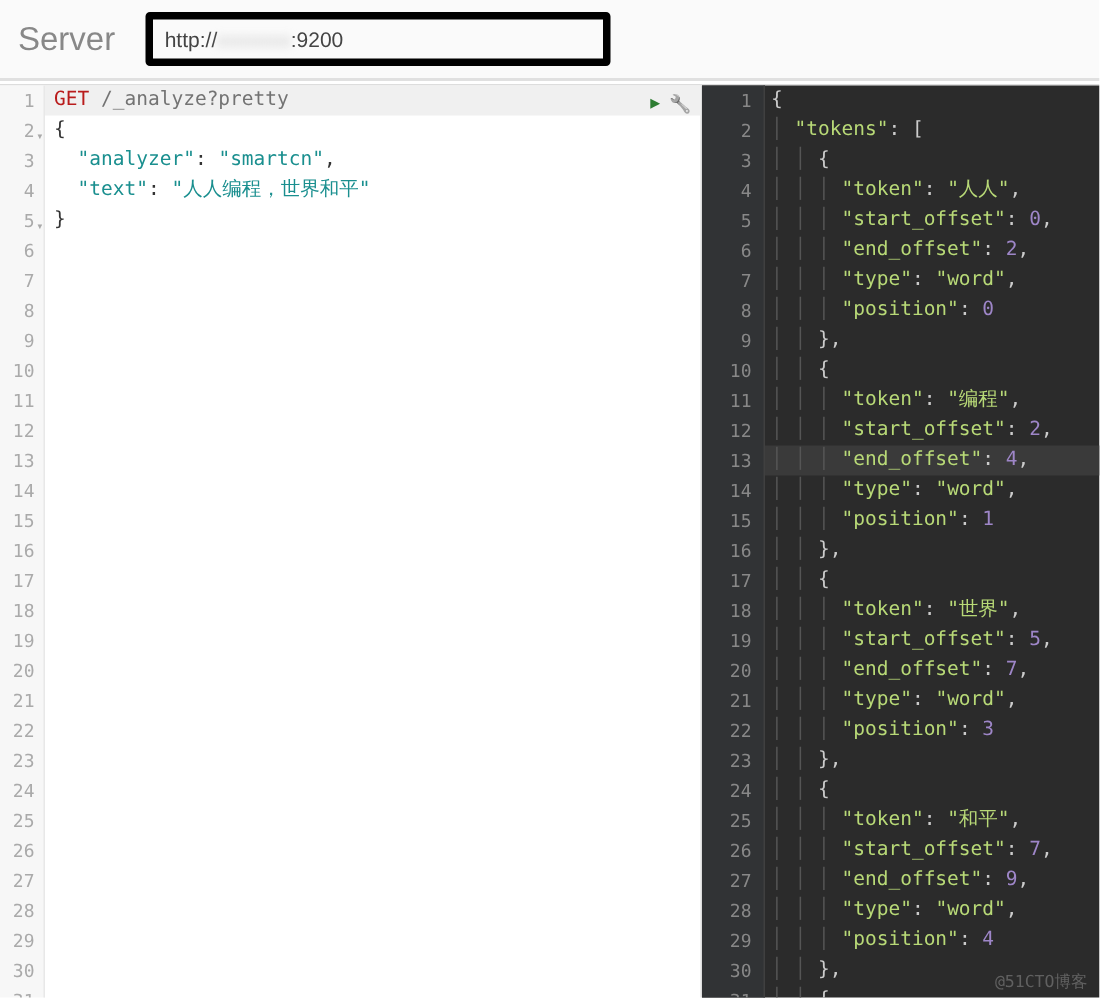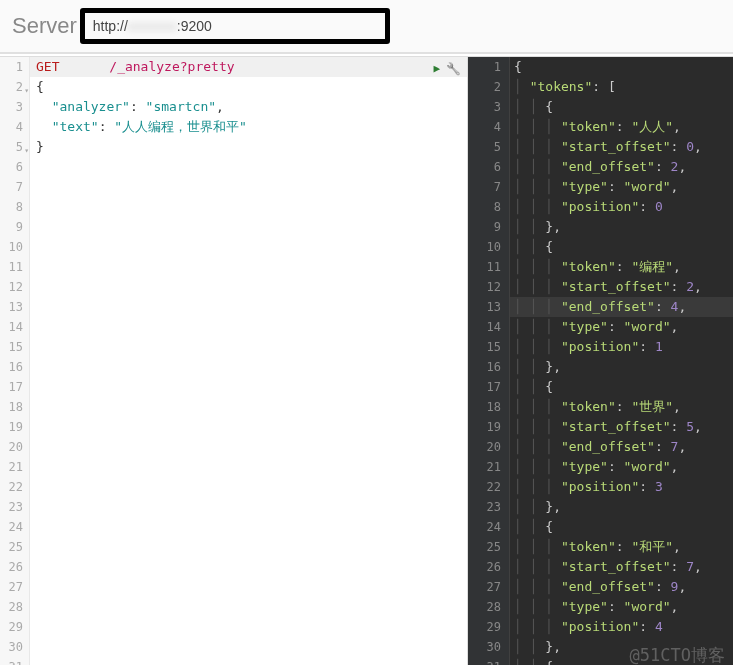--- a/index.html
+++ b/index.html
@@ -1,46 +1,46 @@
 <!DOCTYPE html>
 <html><head>
 <meta charset="utf-8">
 <style>
 * { margin: 0; padding: 0; box-sizing: border-box; }
 body { font-family: "Helvetica Neue", Arial, sans-serif; font-size: 13px; background: #fff; width: 733px; height: 665px; overflow: hidden; }
 .header { display: flex; align-items: center; padding: 8px 12px; border-bottom: 2px solid #e0e0e0; background: #fafafa; }
-.server-label { font-size: 22px; color: #888; font-weight: 300; margin-right: 3px; }
+.server-label { font-size: 22px; color: #888; font-weight: 300; margin-right: 20px; }
 .server-input { width: 310px; padding: 5px 8px; font-size: 14px; border: 5px solid #000000; border-radius: 3px; color: #444; }
 .panes { display: flex; height: calc(665px - 50px); border-top: 1px solid #ddd; margin-top: 2px; }
 .pane-left { width: 468px; display: flex; border-right: 1px solid #ddd; position: relative; }
 .pane-right { width: 265px; display: flex; background: #2b2b2b; }
 .gutter-l { width: 30px; background: #f7f7f7; border-right: 1px solid #e8e8e8; text-align: right; color: #aaa; font-size: 12px; line-height: 20px; font-family: Consolas, Menlo, monospace; padding-right: 2px; }
 .gutter-l .ln { height: 20px; padding-right: 4px; position: relative; }
 .gutter-l .fold::after { content: "▾"; font-size: 8px; color: #aaa; position: absolute; right: -2px; top: 4px; }
 .code-l { flex: 1; font-family: Consolas, Menlo, monospace; font-size: 13px; line-height: 20px; color: #333; position: relative; }
 .code-l .row { height: 20px; padding-left: 6px; white-space: pre; }
 .code-l .row.hl { background: #f0f0f0; }
 .actions { position: absolute; right: 6px; top: 2px; display: flex; gap: 6px; }
 .actions span { cursor: pointer; }
 .kw-get { color: #b91c1c; }
-.kw-path { color: #be185d; margin-left: 42px; }
+.kw-path { color: #737373; }
 .j-key { color: #1a8f8f; }
 .j-str { color: #1a8f8f; }
 .j-punc { color: #333; }
 .gutter-r { width: 42px; background: #313335; border-right: 1px solid #404040; text-align: right; color: #888; font-size: 12px; line-height: 20px; font-family: Consolas, Menlo, monospace; }
 .gutter-r .ln { height: 20px; padding-right: 8px; }
 .code-r { flex: 1; font-family: Consolas, Menlo, monospace; font-size: 13px; line-height: 20px; position: relative; }
 .code-r .row { height: 20px; padding-left: 4px; white-space: pre; }
 .code-r .row.hl { background: #3a3a3a; }
 .r-key { color: #b8d977; }
 .r-str { color: #b8d977; }
 .r-num { color: #9e86c8; }
 .r-punc { color: #ccc; }
 .guide { color: #555; }
-.watermark { position: absolute; right: 8px; bottom: 6px; color: #777; font-size: 17px; opacity: .7; }
+.watermark { position: absolute; right: 8px; bottom: 6px; color: #777; font-size: 11px; opacity: .7; }
 .blur { filter: blur(3px); color: #ccc; }
 </style>
 </head>
 <body>
 
 <div class="header">
   <span class="server-label">Server</span>
   <div class="server-input">
     <span>http://</span><span class="blur">xxxxxxx</span><span>:9200</span>
   </div>

